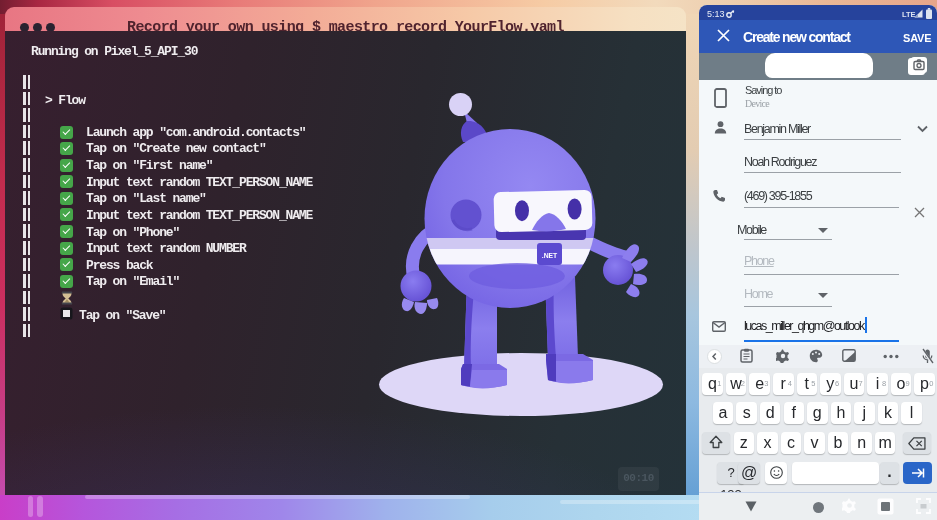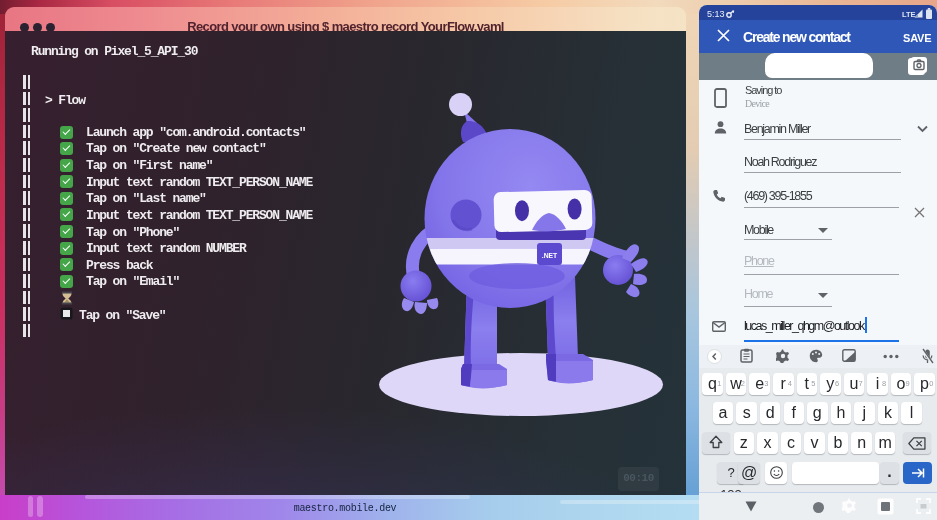--- a/index.html
+++ b/index.html
@@ -10,21 +10,21 @@
   #bgleft{left:0;top:14px;width:8px;height:486px;background:linear-gradient(180deg,#a02338 0,#c22c4e 35%,#cb2f60 60%,#c63d85 82%,#c44caf 100%);}
   #bgright{left:684px;top:14px;width:18px;height:486px;background:linear-gradient(180deg,#f0d6b6 0,#e3ccb2 28%,#bfc6cc 48%,#a7c6de 62%,#8db9e0 80%,#649fd4 100%);}
   #bgfoot{left:0;top:495px;width:702px;height:25px;background:linear-gradient(90deg,#c93ec8 0,#b556dc 12%,#a66ee4 25%,#9f86ea 40%,#9fb2ec 55%,#a6cdec 70%,#aed6ee 85%,#b4dcf2 100%);}
   #bgfoot .stripe{position:absolute;background:rgba(255,255,255,0.28);border-radius:3px;}
   #foottext{left:0;top:502.5px;width:690px;text-align:center;font-family:"Liberation Mono",monospace;font-size:10px;color:#13233e;letter-spacing:-0.3px;}
 
   
   #term{left:5px;top:7px;width:681px;height:488px;border-radius:9px 9px 0 0;overflow:hidden;}
   #titlebar{left:0;top:0;width:681px;height:24px;background:linear-gradient(90deg,#e87683 0,#ee8b90 20%,#f3ac97 45%,#f6c9a7 68%,#f6e0c2 92%,#f5e3c6 100%);}
   .dot{position:absolute;top:15.5px;width:9px;height:9px;border-radius:50%;background:#2a2230;}
-  #title{left:0;top:12px;width:681px;text-align:center;font-family:Liberation Sans, sans-serif;font-size:13px;font-weight:bold;letter-spacing:-0.6px;color:#50232e;}
+  #title{left:0;top:12px;width:681px;text-align:center;font-family:Liberation Mono, monospace;font-size:15px;font-weight:bold;letter-spacing:-0.6px;color:#50232e;}
   #tbody{left:0;top:24px;width:681px;height:464px;background:radial-gradient(100% 52% at 36% 114%, rgba(78,70,168,0.27), rgba(78,70,168,0) 64%),linear-gradient(101deg,#371f2f 0,#2f222c 32%,#29272e 56%,#263036 82%,#243239 100%);}
 
   
   .tl{position:absolute;font-family:"Liberation Mono",monospace;font-size:13px;font-weight:bold;letter-spacing:-1.15px;color:#efecef;white-space:pre;}
   .gut{position:absolute;left:23px;width:2.6px;background:repeating-linear-gradient(180deg,#e8e5e8 0,#e8e5e8 13.6px,rgba(0,0,0,0) 13.6px,rgba(0,0,0,0) 16.6px);}
   .tl{line-height:15px;}
   .chk{position:absolute;left:54.5px;width:13px;height:13px;background:#45a649;border-radius:3px;}
   .chk::after{content:"";position:absolute;left:3px;top:3px;width:6px;height:3.4px;border-left:1.9px solid #fff;border-bottom:1.9px solid #fff;transform:rotate(-45deg);}
   #timebox{left:613px;top:436px;width:41px;height:24px;background:rgba(255,255,255,0.05);border-radius:4px;color:#4a565f;line-height:24px;font-family:"Liberation Mono",monospace;font-size:11px;font-weight:bold;text-align:center;line-height:22px;letter-spacing:-0.5px;}
 
@@ -53,21 +53,20 @@
 <div id="stage">
   <div id="bgtop" class="abs"></div>
   <div id="bgleft" class="abs"></div>
   <div id="bgright" class="abs"></div>
   <div id="bgfoot" class="abs">
     <div class="stripe" style="left:28px;top:1px;width:5px;height:21px;border-radius:2.5px;"></div>
     <div class="stripe" style="left:37px;top:1px;width:6px;height:21px;border-radius:3px;"></div>
     <div class="stripe" style="left:85px;top:0px;width:385px;height:4px;"></div>
     <div class="stripe" style="left:560px;top:5px;width:142px;height:4px;"></div>
   </div>
-  <div id="foottext" class="abs">maestro.mobile.dev</div>
 
   <div id="term" class="abs">
     <div id="titlebar" class="abs">
       <div class="dot" style="left:14.5px;"></div>
       <div class="dot" style="left:28px;"></div>
       <div class="dot" style="left:41px;"></div>
       <div id="title" class="abs">Record your own using $ maestro record YourFlow.yaml</div>
     </div>
     <div id="tbody" class="abs">
       <svg class="abs" style="left:355px;top:29px;" width="310" height="365" viewBox="0 0 310 365">
@@ -231,21 +230,21 @@
     <div class="ft" style="left:45px;top:149.5px;">Noah Rodriguez</div>
     <div class="u" style="left:45px;top:167px;width:157px;"></div>
     <svg class="abs" style="left:13px;top:184px;" width="14" height="14" viewBox="0 0 14 14">
         <path d="M3.2 1 C2.4 1 1.3 2 1.3 2.8 C1.6 7.8 6.2 12.4 11.2 12.7 C12 12.7 13 11.6 13 10.8 L13 9 L9.8 7.8 L8.4 9.2 C6.6 8.4 5.6 7.4 4.8 5.6 L6.2 4.2 L5 1 Z" fill="#5f6368"></path>
       </svg>
     <div class="ft" style="left:45px;top:184px;">(469) 395-1855</div>
     <div class="u" style="left:45px;top:202px;width:155px;"></div>
     <svg class="abs" style="left:215px;top:202px;" width="11" height="11" viewBox="0 0 11 11">
         <path d="M1 1 L10 10 M10 1 L1 10" stroke="#757575" stroke-width="1.3"></path>
       </svg>
-    <div class="ft" style="left:45px;top:217.5px;">Mobile</div>
+    <div class="ft" style="left:38px;top:217.5px;">Mobile</div>
     <div class="tri" style="left:119px;top:223px;"></div>
     <div class="u" style="left:45px;top:233.5px;width:88px;"></div>
     <div class="ph" style="left:45px;top:249px;text-decoration:underline;">Phone</div>
     <div class="u" style="left:45px;top:268.5px;width:155px;"></div>
     <div class="ph" style="left:45px;top:282px;">Home</div>
     <div class="tri" style="left:119px;top:288px;"></div>
     <div class="u" style="left:45px;top:301px;width:88px;"></div>
     <svg class="abs" style="left:13px;top:316px;" width="14" height="11" viewBox="0 0 14 11">
         <rect x="0.7" y="0.7" width="12.6" height="9.6" rx="1.2" fill="none" stroke="#5f6368" stroke-width="1.4"></rect>
         <path d="M1 1.5 L7 6 L13 1.5" fill="none" stroke="#5f6368" stroke-width="1.4"></path>

